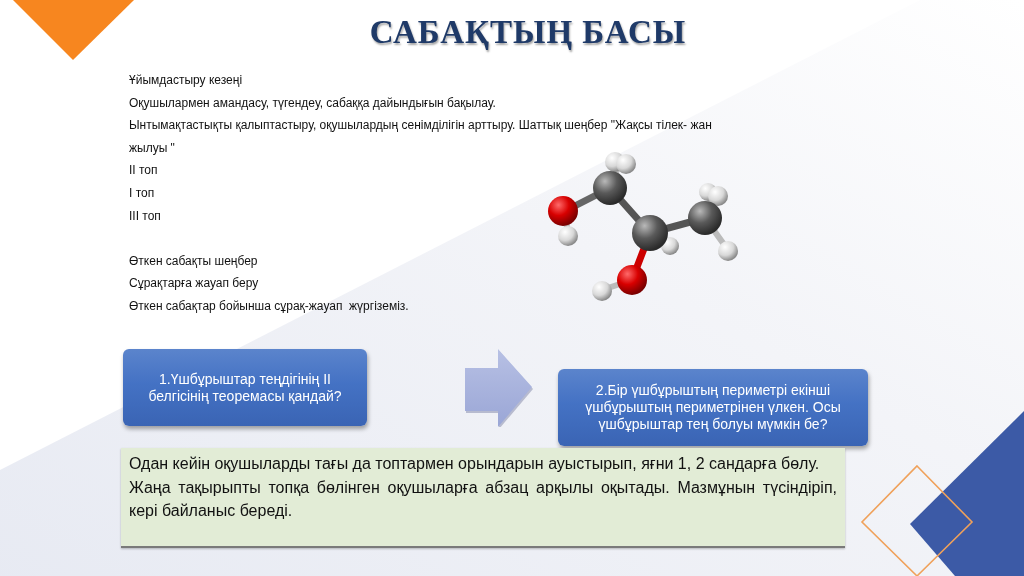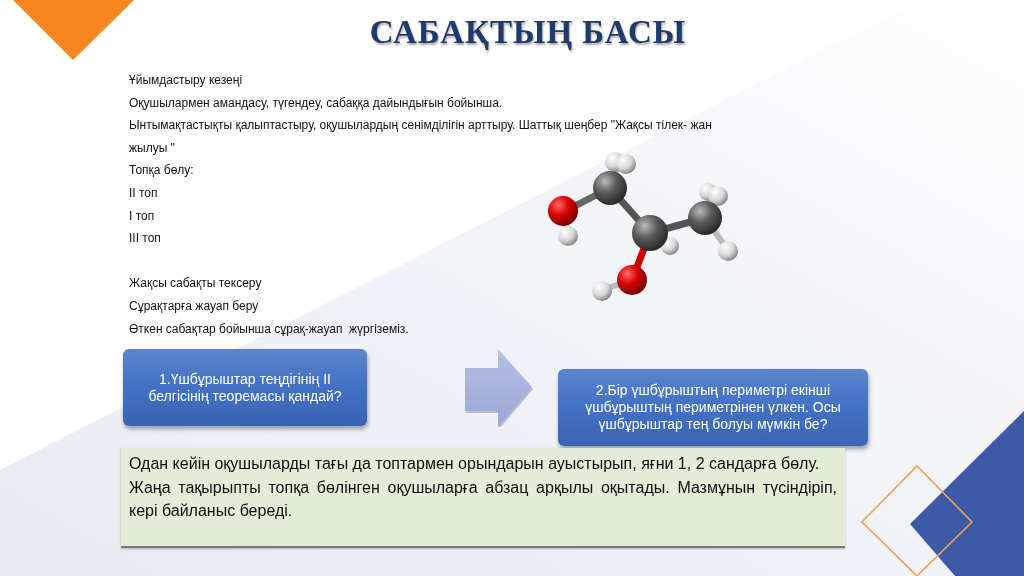--- a/index.html
+++ b/index.html
@@ -65,29 +65,28 @@
 <svg class="orange-triangle" width="140" height="62" viewBox="0 0 140 62">
   <polygon points="13,0 134,0 73,60" fill="#f7861f"></polygon>
 </svg>
 
 <div class="title">
   <span>САБАҚТЫҢ  БАСЫ</span>
 </div>
 
 <div class="text-block">
   <div class="line">Ұйымдастыру кезеңі</div>
-  <div class="line">Оқушылармен амандасу, түгендеу, сабаққа дайындығын бойынша.</div>
+  <div class="line">Оқушылармен амандасу, түгендеу, сабаққа дайындығын бақылау.</div>
   <div class="line">Ынтымақтастықты қалыптастыру, оқушылардың сенімділігін арттыру. Шаттық шеңбер "Жақсы тілек- жан</div>
   <div class="line">жылуы "</div>
-  <div class="line">Топқа бөлу:</div>
   <div class="line">II топ</div>
   <div class="line">I топ</div>
   <div class="line">III топ</div>
   <div class="line">&nbsp;</div>
-  <div class="line">Жақсы сабақты тексеру</div>
+  <div class="line">Өткен сабақты шеңбер</div>
   <div class="line">Сұрақтарға жауап беру</div>
   <div class="line">Өткен сабақтар бойынша сұрақ-жауап  жүргіземіз.</div>
 </div>
 
 <svg class="molecule" width="210" height="160" viewBox="0 0 210 160">
   <defs>
     <radialGradient id="gC" cx="0.35" cy="0.3" r="0.7">
       <stop offset="0" stop-color="#b9b9b9"></stop>
         <stop offset="0.5" stop-color="#5a5a5a"></stop>
         <stop offset="1" stop-color="#2a2a2a"></stop>

